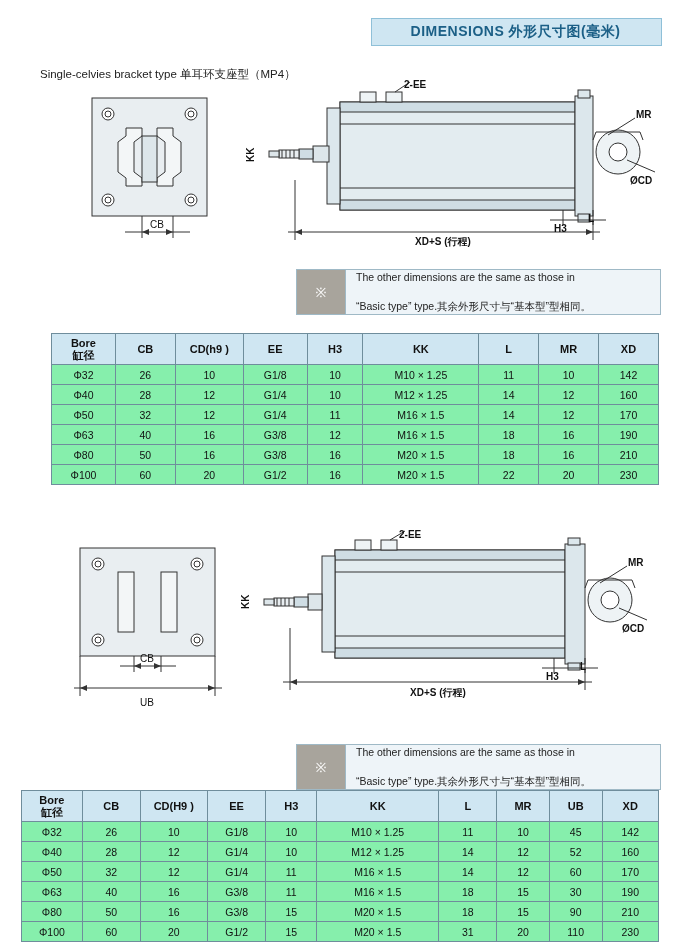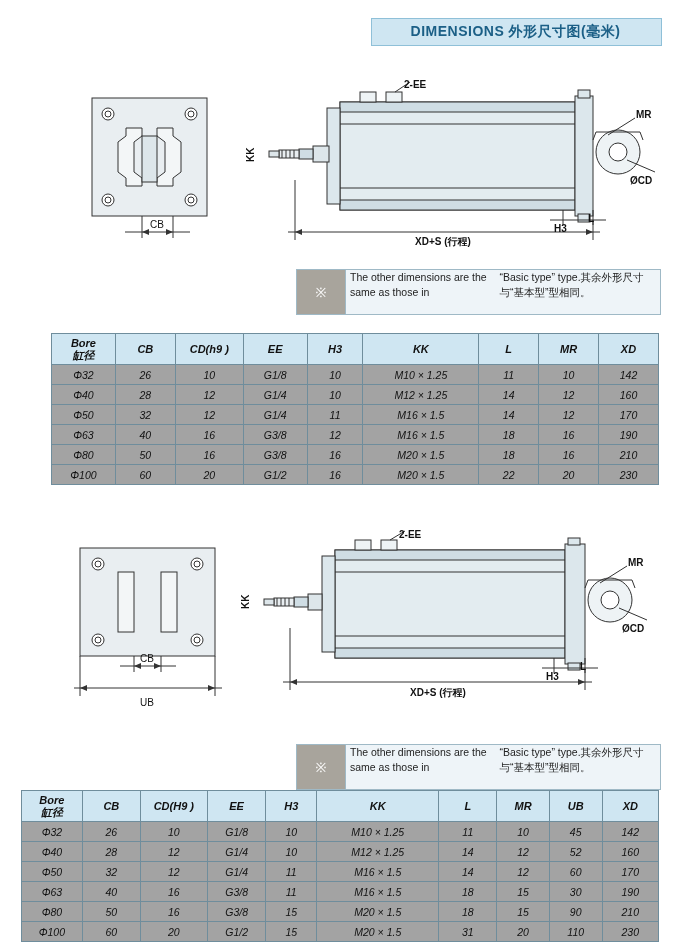--- a/index.html
+++ b/index.html
@@ -36,32 +36,31 @@
   .note{
     position:absolute;height:44px;border:1px solid #9fb9c6;
     background:#eef4f8;display:flex;align-items:stretch;
   }
   .note-mark{
     width:48px;background:#a8a49c;color:#fff;display:flex;
     align-items:center;justify-content:center;font-size:13px;
     border-right:1px solid #9fb9c6;
   }
   .note-body{
-    flex:1;display:flex;flex-direction:row;justify-content:space-between;
-    padding-left:4px;
+    flex:1;display:flex;flex-direction:column;justify-content:space-between;
+    padding-left:10px;
   }
   .note-body div{font-size:10.5px;line-height:15px;color:#222;}
   #note1{top:269px;left:296px;width:363px;}
   #note2{top:744px;left:296px;width:363px;}
 
   
   table{
     position:absolute;border-collapse:collapse;font-size:10.5px;
-    background:#a3a3a3;
-    font-style:italic;
+    background:#86efac;
   }
   table td,table th{
     border:1px solid #6f8d9c;text-align:center;color:#111;font-weight:normal;
     padding:0;height:19px;
   }
   thead td{
     background:#cfe6f2;font-weight:bold;height:30px;font-size:11px;
   }
   .hcell{line-height:12px;}
   .hcell .cn{font-size:11px;font-weight:bold;}
@@ -73,20 +72,21 @@
   .draw svg{display:block;}
 </style>
 </head>
 <body>
 
 <div class="page">
 
   <div class="header-band"></div>
   <div class="header-title">DIMENSIONS  外形尺寸图(毫米)</div>
 
+  <div class="sec-title" id="sec1-title">Single-celvies bracket type 单耳环支座型（MP4）</div>
 
   <div class="draw" style="top:80px;left:30px;width:630px;height:180px;">
     <svg width="630" height="180" viewBox="0 0 630 180">
       <g stroke="#333" fill="none" stroke-width="1">
 
         <rect x="62" y="18" width="115" height="118" fill="#e9eef1"></rect>
         <circle cx="78" cy="34" r="6" fill="#fff"></circle>
           <circle cx="78" cy="34" r="3" fill="#fff"></circle>
         <circle cx="161" cy="34" r="6" fill="#fff"></circle>
           <circle cx="161" cy="34" r="3" fill="#fff"></circle>

